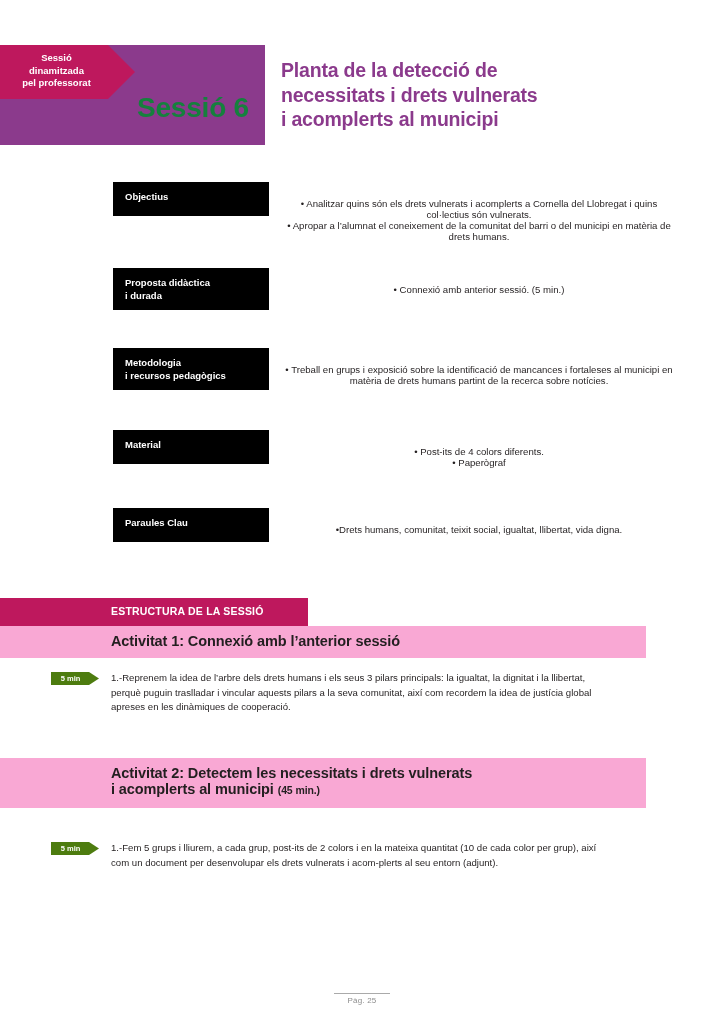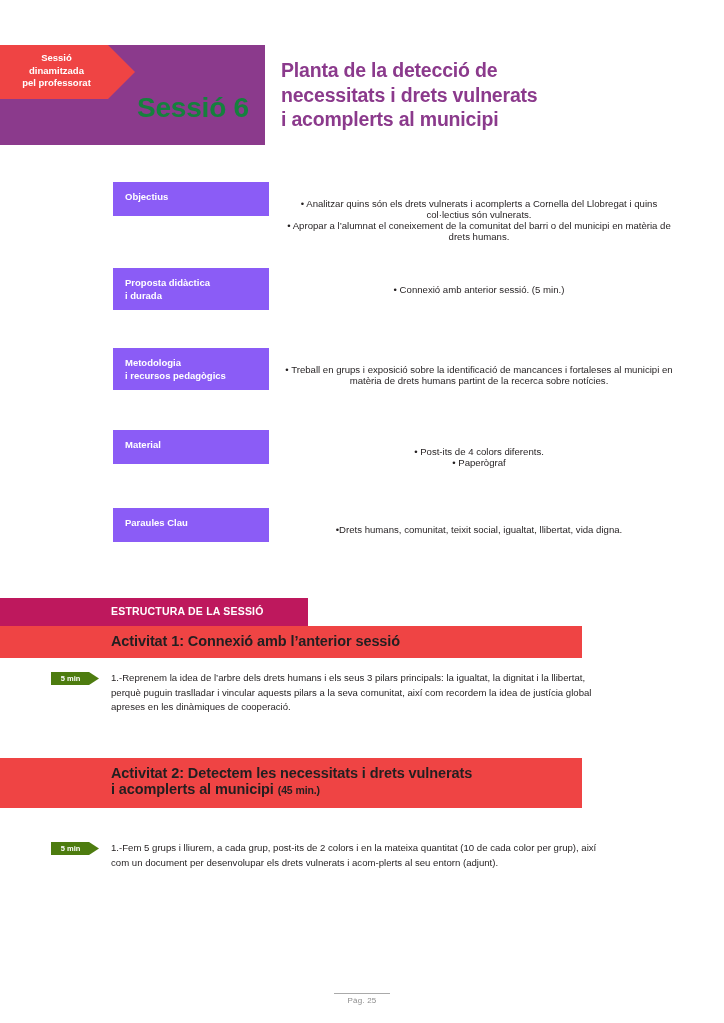--- a/index.html
+++ b/index.html
@@ -22,21 +22,21 @@
     position: absolute;
     left: 0; top: 45px;
     width: 265px; height: 100px;
     background: #8b3a8c;
   }
 
   .red-flag {
     position: absolute;
     left: 0; top: 45px;
     width: 135px; height: 54px;
-    background: #ef4444;
+    background: #be185d;
     clip-path: polygon(0 0, 108px 0, 135px 27px, 108px 54px, 0 54px);
     color: #ffffff;
     font-size: 9.5px;
     font-weight: bold;
     line-height: 12.6px;
     text-align: center;
     padding-top: 7px;
     padding-right: 22px;
     z-index: 3;
   }
@@ -78,21 +78,21 @@
     position: absolute;
     left: 0;
     width: 560px;
   }
 
   .info-label {
     position: absolute;
     left: 0; top: 0;
     width: 156px;
     min-height: 34px;
-    background: #8b5cf6;
+    background: #000000;
     color: #ffffff;
     font-size: 9.5px;
     font-weight: bold;
     line-height: 13px;
     padding: 8px 10px 8px 12px;
   }
   .info-label .lbl-line { display: block; }
 
   .info-body {
     position: absolute;
@@ -117,22 +117,22 @@
     left: 111px; top: 7px;
     color: #ffffff;
     font-size: 10.5px;
     font-weight: bold;
     letter-spacing: 0.2px;
   }
 
   .activity-banner {
     position: absolute;
     left: 0;
-    width: 582px;
-    background: #ef4444;
+    width: 646px;
+    background: #f9a8d4;
     text-decoration: underline;
   }
 
   .activity-banner .act-title {
     position: absolute;
     left: 111px;
     color: #231f20;
     font-size: 14.5px;
     font-weight: bold;
     letter-spacing: -0.1px;

